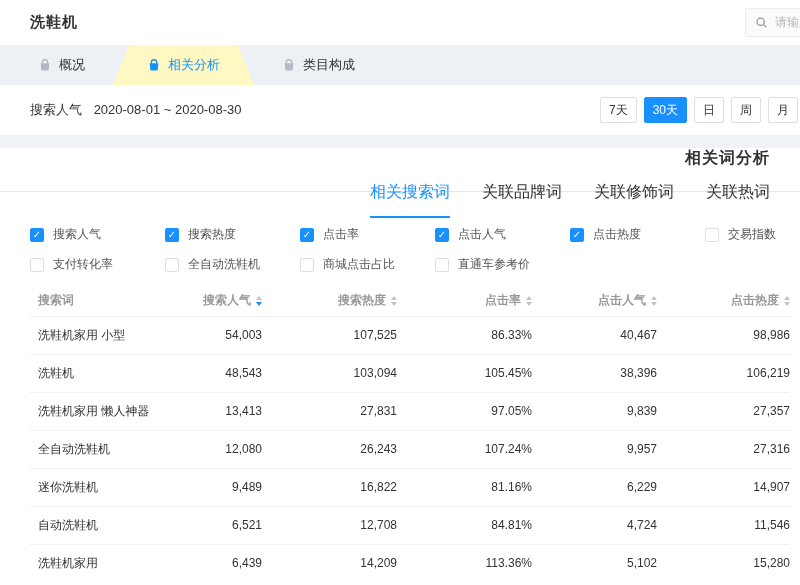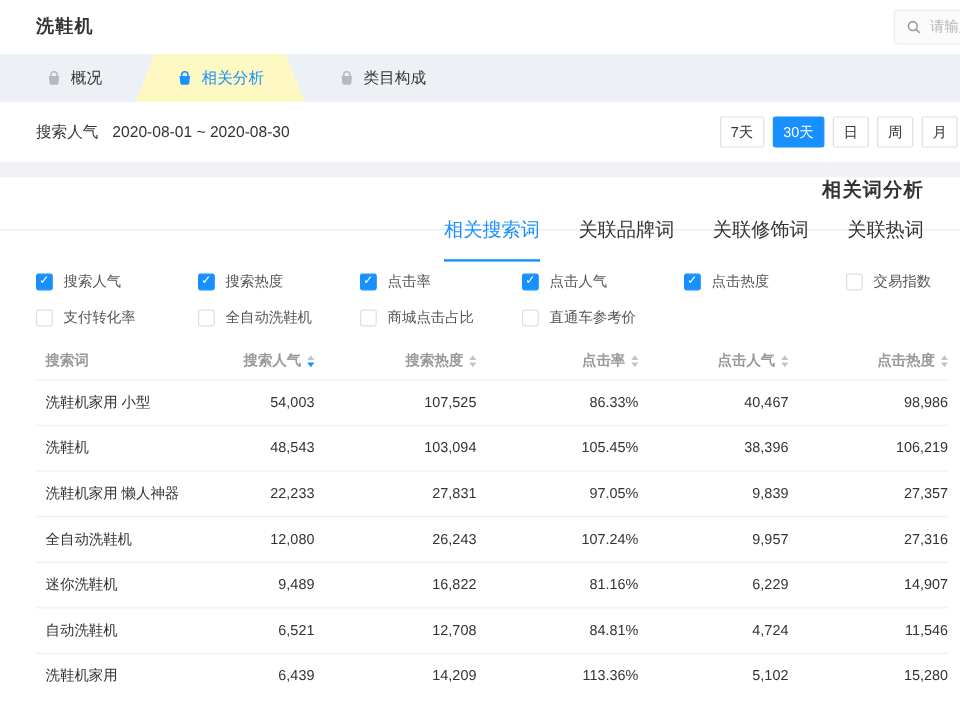--- a/index.html
+++ b/index.html
@@ -270,21 +270,21 @@
         <tr>
           <td class="cell-left">洗鞋机</td>
           <td class="cell-num">48,543</td>
           <td class="cell-num">103,094</td>
           <td class="cell-num">105.45%</td>
           <td class="cell-num">38,396</td>
           <td class="cell-num">106,219</td>
         </tr>
         <tr>
           <td class="cell-left">洗鞋机家用 懒人神器</td>
-          <td class="cell-num">22,233</td>
+          <td class="cell-num">13,413</td>
           <td class="cell-num">27,831</td>
           <td class="cell-num">97.05%</td>
           <td class="cell-num">9,839</td>
           <td class="cell-num">27,357</td>
         </tr>
         <tr>
           <td class="cell-left">全自动洗鞋机</td>
           <td class="cell-num">12,080</td>
           <td class="cell-num">26,243</td>
           <td class="cell-num">107.24%</td>

